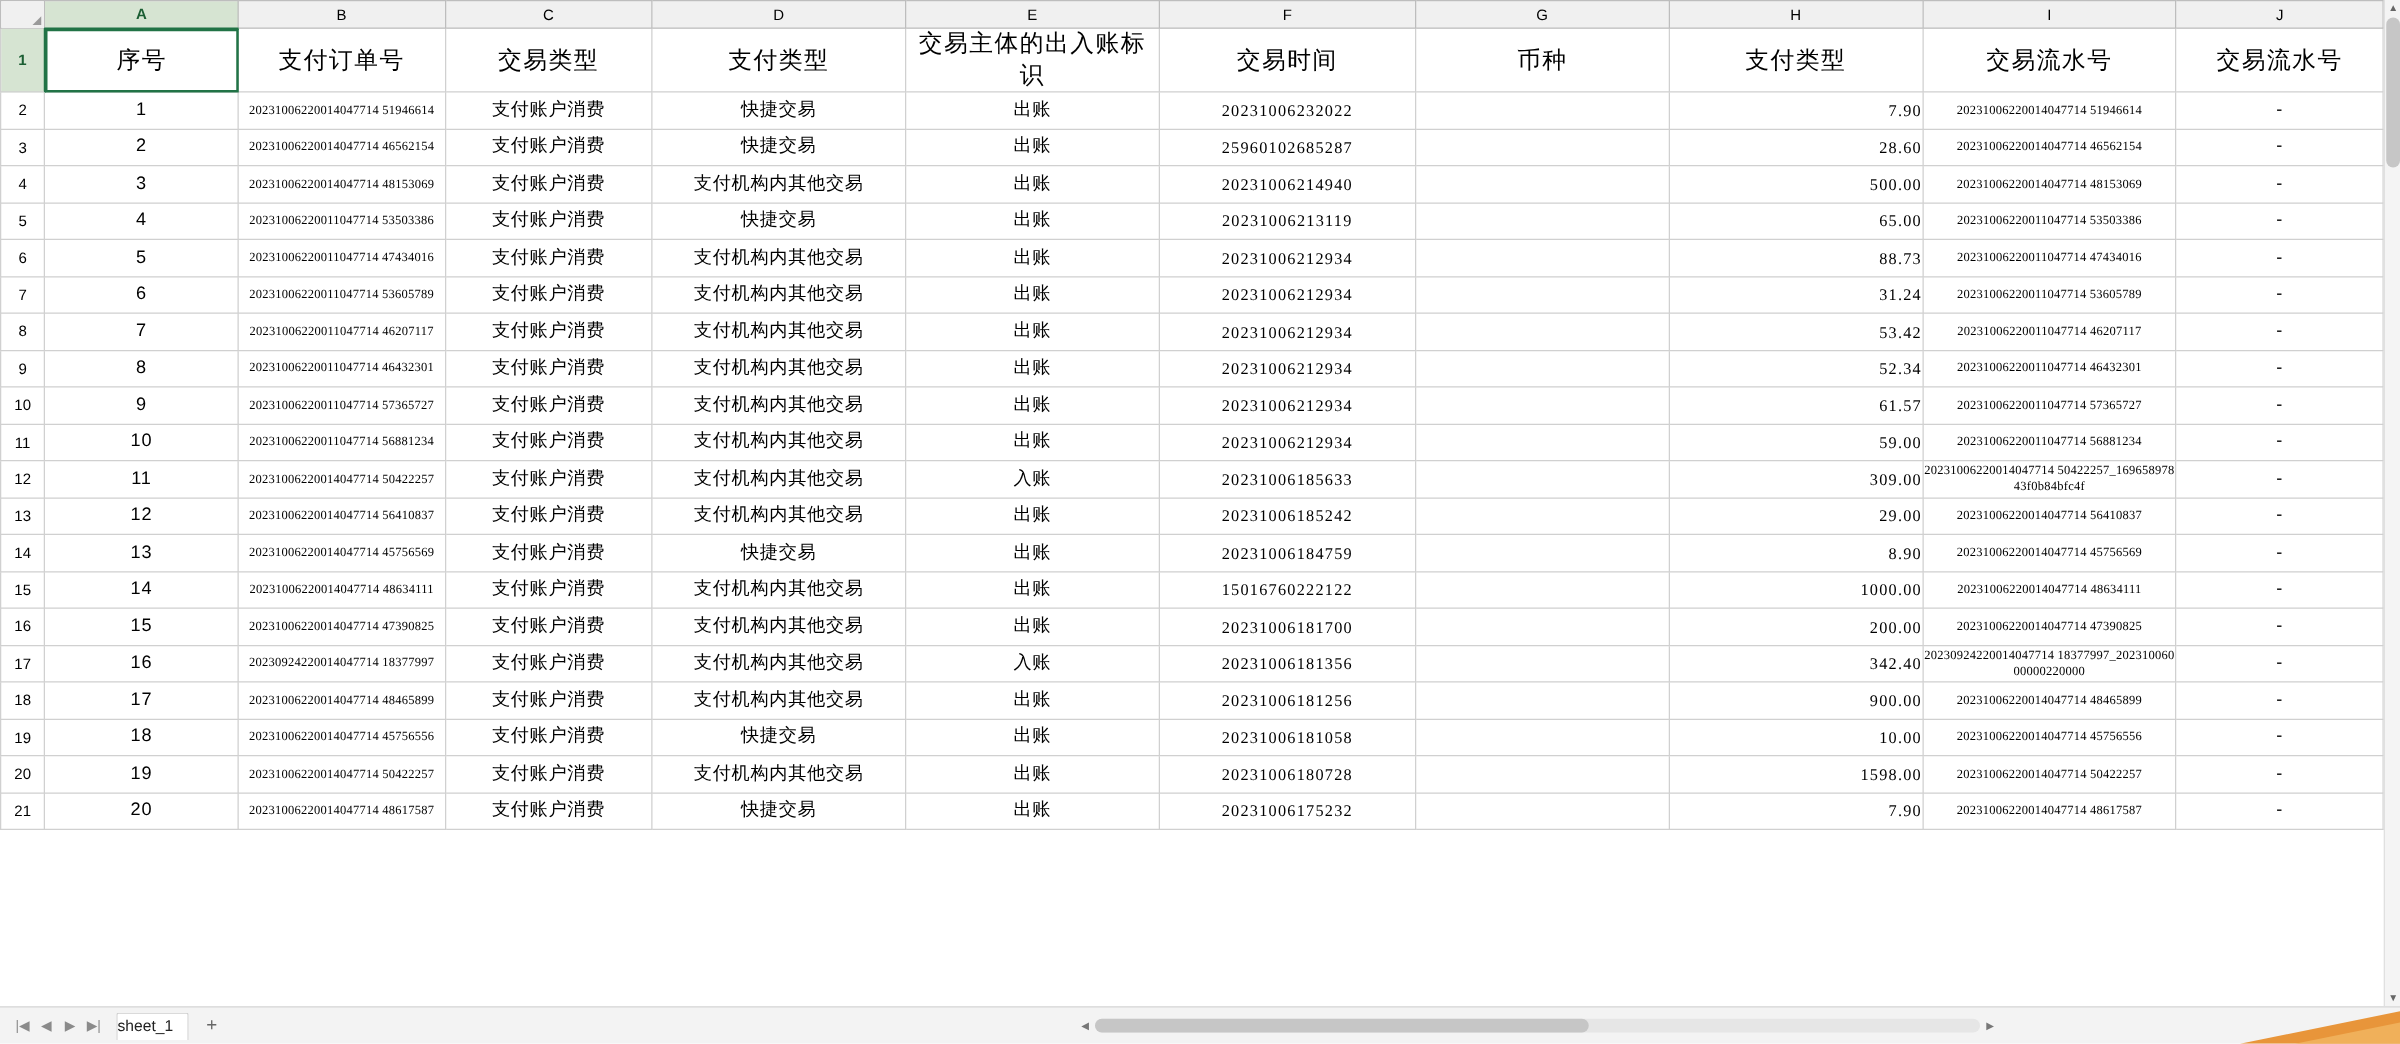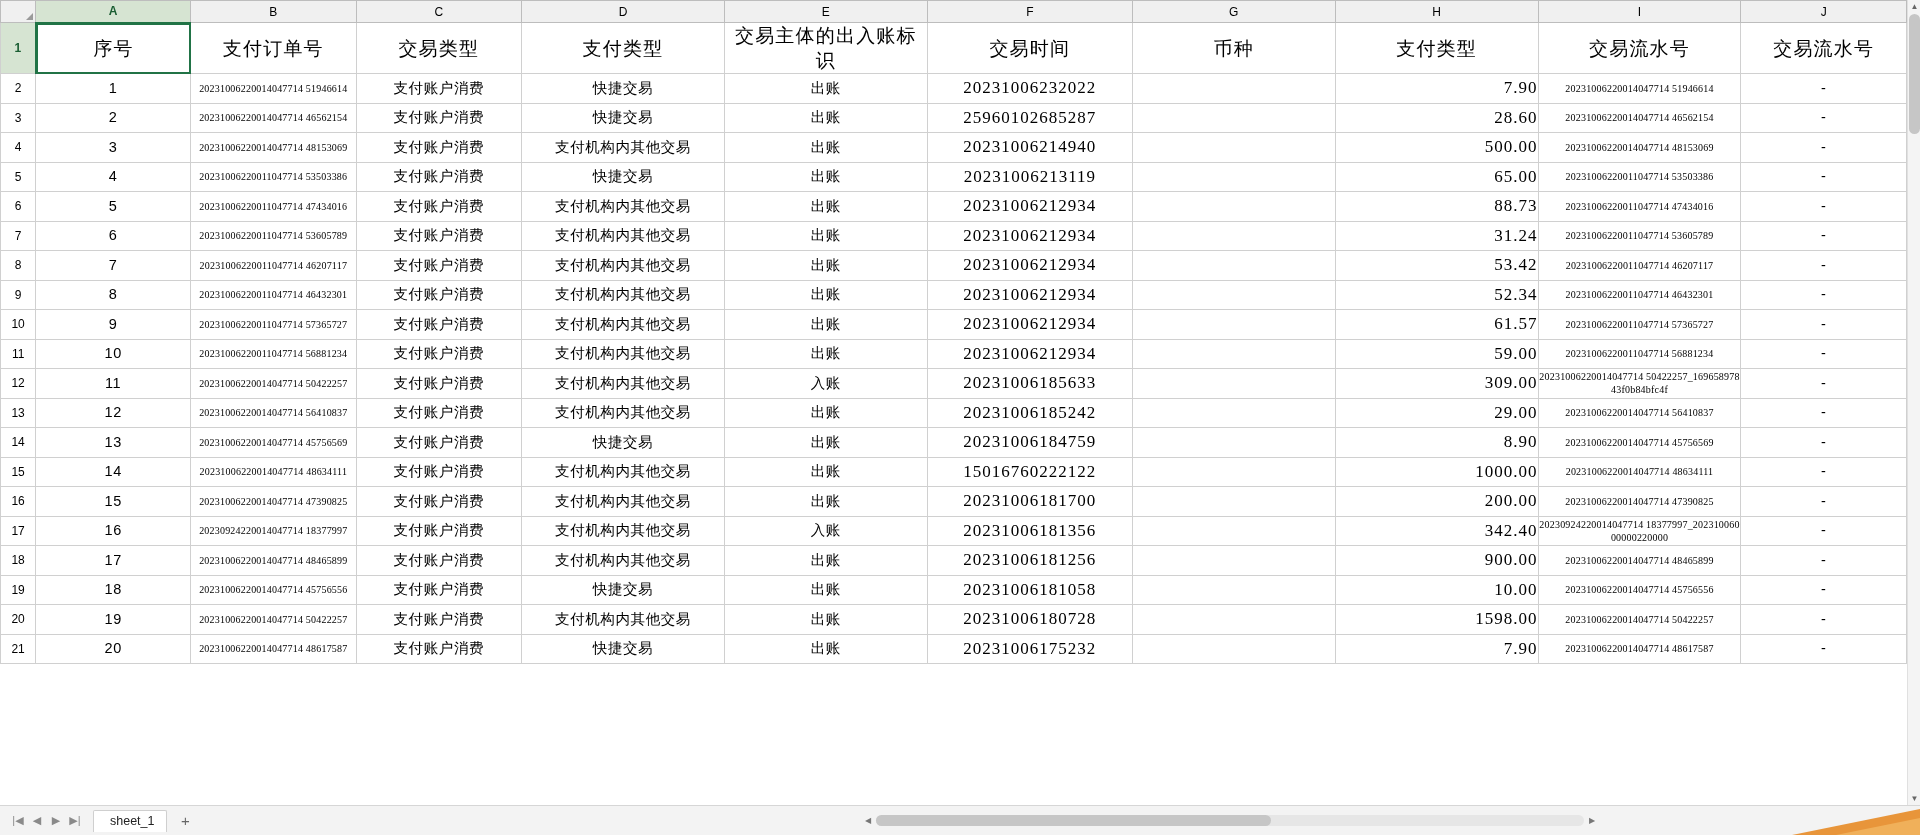--- a/index.html
+++ b/index.html
@@ -104,21 +104,21 @@
     outline: 2px solid #217346;
     outline-offset: -2px;
   }
   td.cell.code {
     font-family: "Liberation Serif", serif;
     font-size: 10px;
     letter-spacing: 0.2px;
   }
   td.cell.num {
     font-family: "Liberation Serif", serif;
-    font-size: 17px;
+    font-size: 13px;
     letter-spacing: 1px;
   }
 
   
   .w-a { width: 145px; }
   .w-b { width: 155px; }
   .w-c { width: 155px; }
   .w-d { width: 190px; }
   .w-e { width: 190px; }
   .w-f { width: 192px; }
@@ -166,21 +166,21 @@
     padding: 0 6px 0 10px;
     color: #7a7a7a;
     font-size: 11px;
   }
   .sheet-nav span.navbtn {
     width: 16px; height: 18px;
     display: flex; align-items: center; justify-content: center;
     color: #8a8a8a;
   }
   .tab {
-    padding: 3px 12px 4px 16px;
+    padding: 3px 12px 4px 0;
     font-size: 12.5px;
     background: #ffffff;
     border: 1px solid #cfcfcf;
     border-bottom: none;
     color: #222;
     margin-left: 4px;
     border-radius: 2px 2px 0 0;
     font-family: "Liberation Sans", sans-serif;
   }
   .addsheet {

